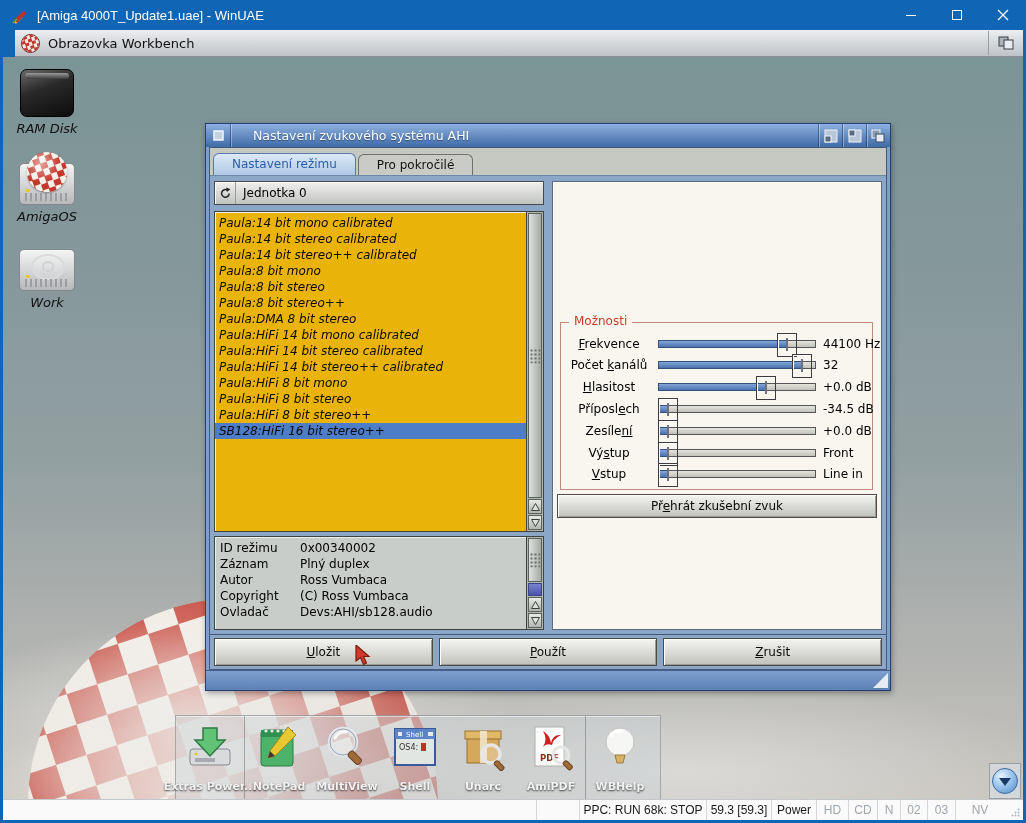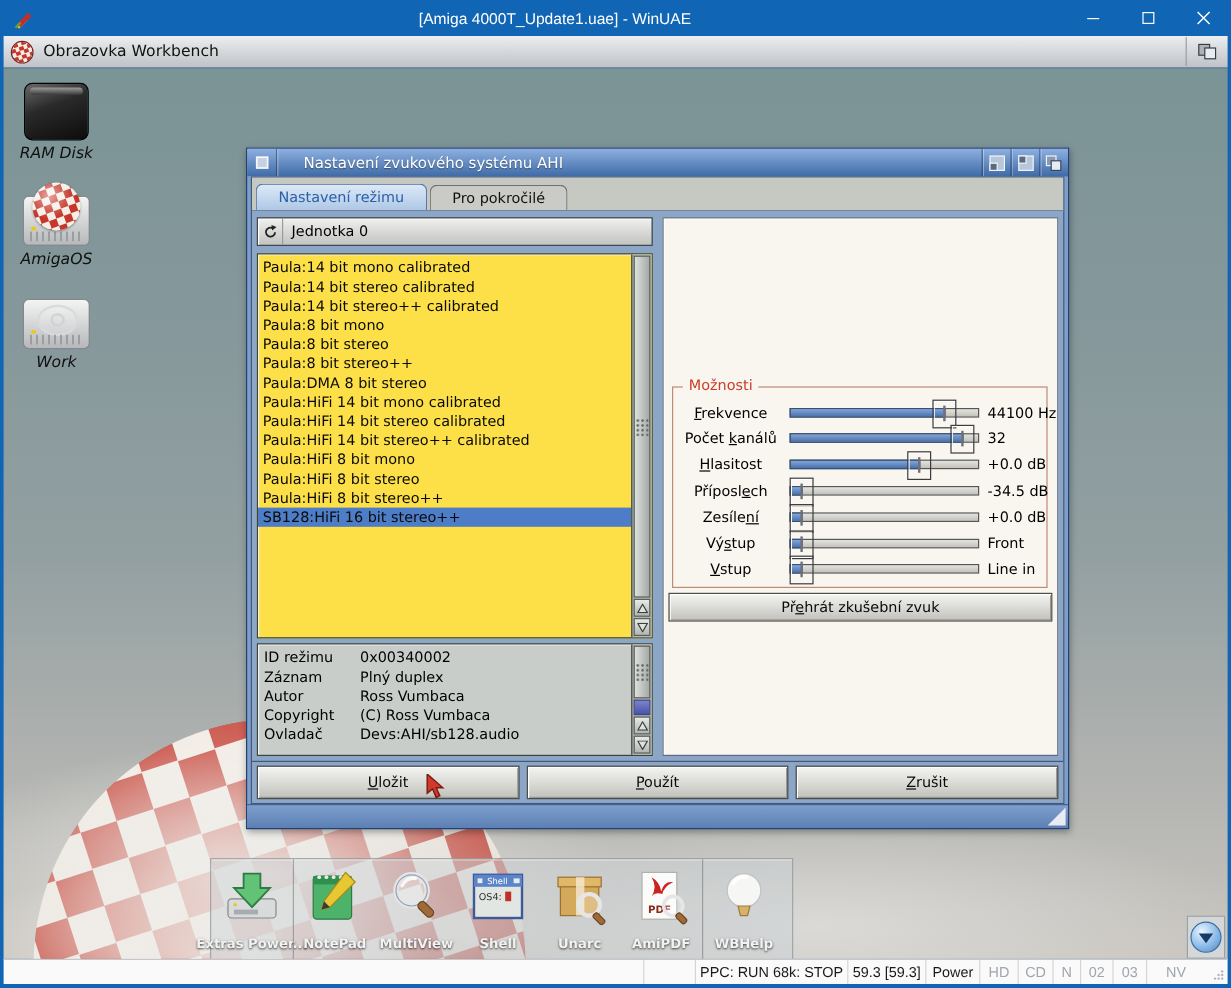--- a/index.html
+++ b/index.html
@@ -3,30 +3,30 @@
 <meta charset="utf-8">
 <style>
   html,body{margin:0;padding:0;}
   body{width:1026px;height:823px;overflow:hidden;position:relative;
        font-family:"DejaVu Sans",sans-serif;background:#1065b5;}
   
   .win-titlebar{height:30px;background:#1065b5;display:flex;align-items:center;color:#fff;
     font-family:"Liberation Sans",sans-serif;font-size:13px;}
   .win-icon{width:18px;height:18px;margin:0 9px 0 10px;position:relative;flex:none;}
   .win-icon svg{display:block;}
-  .win-title{flex:1;white-space:nowrap;text-align:center;}
+  .win-title{flex:1;white-space:nowrap;}
   .win-controls{display:flex;height:30px;}
   .wc{width:46px;height:30px;display:flex;align-items:center;justify-content:center;}
   .wc svg{display:block;}
   
   .frame{position:absolute;left:0;right:0;top:30px;bottom:0;border-left:3px solid #1065b5;
     border-right:3px solid #1065b5;border-bottom:3px solid #1065b5;display:flex;flex-direction:column;}
   
   .wb-bar{height:26px;background:linear-gradient(#eceef0,#bfc3c7);border-bottom:1px solid #8a8e92;
-    display:flex;align-items:center;font-size:13px;color:#111;}
+    display:flex;align-items:center;font-size:13px;color:#111;margin-left:12px;}
   .wb-ball{width:17px;height:17px;border-radius:50%;overflow:hidden;position:relative;margin:0 8px 0 6px;
     border:1px solid #7a2020;flex:none;}
   .wb-ball .chk{position:absolute;inset:-40%;background:conic-gradient(#c5362b 0 90deg,#f2ece4 0 180deg,#c5362b 0 270deg,#f2ece4 0);background-size:7px 7px;transform:rotate(-20deg);}
   .wb-title{flex:1;}
   .wb-depth{width:34px;height:24px;border-left:1px solid #9a9ea2;display:flex;align-items:center;justify-content:center;}
   
   .desktop{position:relative;flex:1;overflow:hidden;
     background:linear-gradient(180deg,#7b9496 0%,#86989b 30%,#93a0a2 55%,#adb0ae 75%,#c8c4be 100%);}
   .boing{position:absolute;left:25px;top:542px;width:410px;height:410px;border-radius:50%;overflow:hidden;}
   .boing .chk{position:absolute;inset:-35%;background:conic-gradient(#c03528 0 90deg,#efe8e0 0 180deg,#c03528 0 270deg,#efe8e0 0);background-size:64px 64px;transform:rotate(-18deg);}
@@ -66,21 +66,21 @@
     border-radius:6px 6px 0 0;background:#cacac6;color:#111;margin-right:2px;}
   .tab.active{background:linear-gradient(#dce9f6,#aec8e6);color:#2a5ea8;border-color:#5878a8;height:21px;line-height:21px;}
   .dlg-content{flex:1;display:flex;gap:8px;padding:5px 4px 4px;min-height:0;}
   .left-col{width:330px;display:flex;flex-direction:column;min-height:0;}
   
   .chooser{height:22px;margin-bottom:6px;display:flex;align-items:center;background:linear-gradient(#f0f0ee,#c2c4c0);
     border:1px solid #44484a;box-shadow:inset 1px 1px 0 #fff;font-size:12px;}
   .chooser .cyc{width:20px;height:100%;display:flex;align-items:center;justify-content:center;border-right:1px solid #9a9e9a;}
   .chooser .ctext{padding-left:7px;}
   
-  .listbox{flex:1;background:#fde047;border:1px solid #3c443c;box-shadow:inset 1px 1px 0 #eef0ee;display:flex;min-height:0;}
+  .listbox{flex:1;background:#eab308;border:1px solid #3c443c;box-shadow:inset 1px 1px 0 #eef0ee;display:flex;min-height:0;font-style:italic;}
   .list-rows{flex:1;padding-top:3px;overflow:hidden;}
   .mrow{height:16px;line-height:16px;font-size:12px;padding-left:4px;white-space:nowrap;color:#0a0a0a;}
   .mrow.selected{background:#4d7dc6;}
   .vscroll{width:16px;border-left:1px solid #3c443c;background:#b2b6b2;display:flex;flex-direction:column;}
   .vthumb{background:linear-gradient(90deg,#dde1dd,#a6aaa6);border:1px solid #5a625a;margin:1px;position:relative;}
   .vthumb .grip{position:absolute;left:50%;top:50%;width:8px;height:12px;transform:translate(-50%,-50%);
     background:radial-gradient(#6a6e6a 1px,transparent 1.2px);background-size:4px 4px;}
   .sbtn{height:13px;margin:0 1px 1px;background:linear-gradient(#e8eae8,#b2b6b2);border:1px solid #5a625a;
     display:flex;align-items:center;justify-content:center;}
   .sbtn svg{display:block;}

